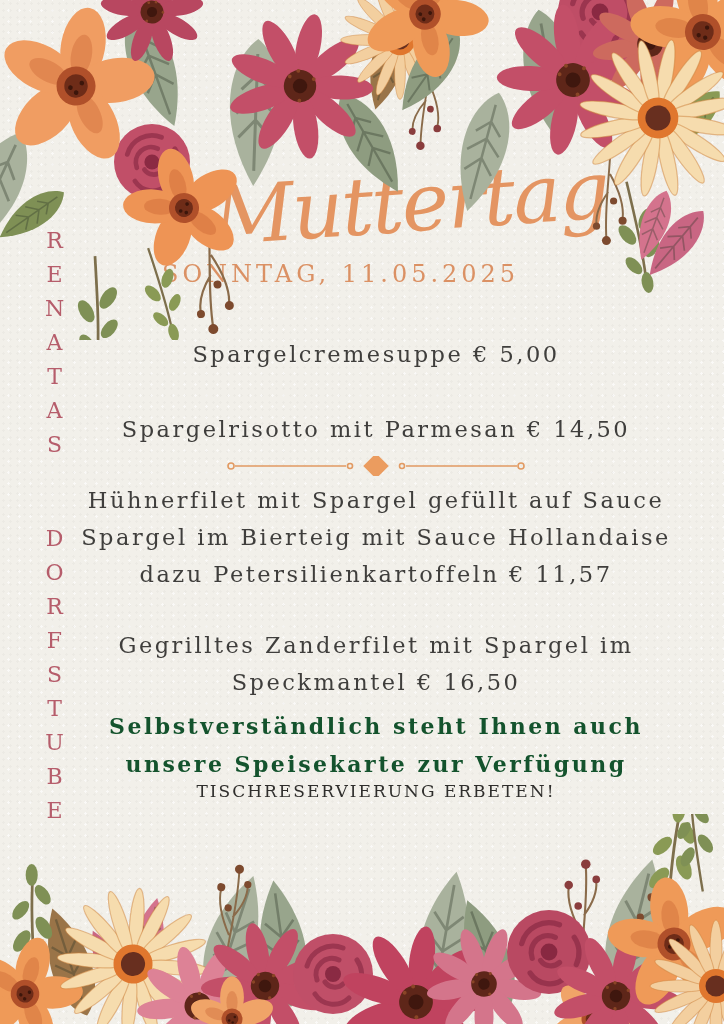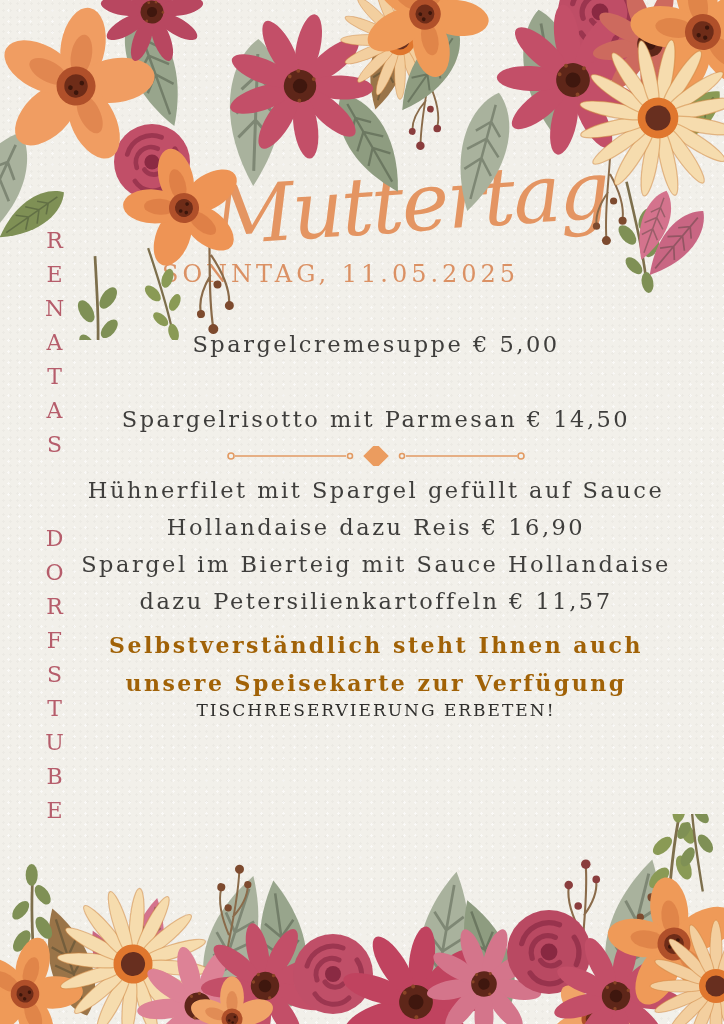--- a/index.html
+++ b/index.html
@@ -34,28 +34,28 @@
   .title {
     margin:10px 0 0 0; font-weight:400; font-style:italic;
     font-size:80px; line-height:1.15; color:#e49562;
     transform:translateX(34px) rotate(-4deg); letter-spacing:-2px;
   }
   .date {
     text-align:left; margin:10px 0 0 106px;
     font-size:24px; letter-spacing:4px; color:#db9164;
   }
   .item { font-size:22.5px; letter-spacing:2.5px; line-height:37px; }
-  .item.i1 { margin-top:38px; }
+  .item.i1 { margin-top:48px; }
   .item.i2 { margin-top:38px;text-align:center; }
   .item.i3 { margin-top:2px; }
   .item.i4 { }
   .item.i5 { margin-top:34px; }
   .divider { margin:8px auto 0 auto; width:300px; height:20px; }
   .note {
-    margin-top:6px; color:#a16207; font-weight:bold;
+    margin-top:6px; color:#14532d; font-weight:bold;
     font-size:22px; letter-spacing:2.5px; line-height:38px;
   }
   .reservation { margin-top:-2px; font-size:17px; letter-spacing:2px; color:#2f2e2c; }
 </style>
 </head>
 <body>
 
 <div class="page">
 
   <svg width="0" height="0" style="position:absolute" aria-hidden="true">
@@ -202,28 +202,31 @@
         <circle cx="124" cy="10" r="2.5"></circle>
         <circle cx="176" cy="10" r="2.5"></circle>
         <line x1="180" y1="10" x2="291" y2="10"></line>
         <circle cx="295" cy="10" r="3"></circle>
       </g>
       <rect x="141" y="1" width="18" height="18" transform="rotate(45 150 10)" fill="#eb9c5f"></rect>
     </svg>
 
     <div class="item i3">
       <span>Hühnerfilet mit Spargel gefüllt auf Sauce</span><br>
-      <span>Hollandaise dazu Reis € 16,90</span>
     </div>
 
     <div class="item i4">
       <span>Spargel im Bierteig mit Sauce Hollandaise</span><br>
       <span>dazu Petersilienkartoffeln € 11,57</span>
     </div>
 
+    <div class="item i5">
+      <span>Gegrilltes Zanderfilet mit Spargel im</span><br>
+      <span>Speckmantel € 16,50</span>
+    </div>
 
     <div class="note">
       <span>Selbstverständlich steht Ihnen auch</span><br>
       <span>unsere Speisekarte zur Verfügung</span>
     </div>
 
     <div class="reservation">TISCHRESERVIERUNG ERBETEN!</div>
   </div>
 
   <svg class="florals bottom" width="724" height="210" viewBox="0 0 724 210">

